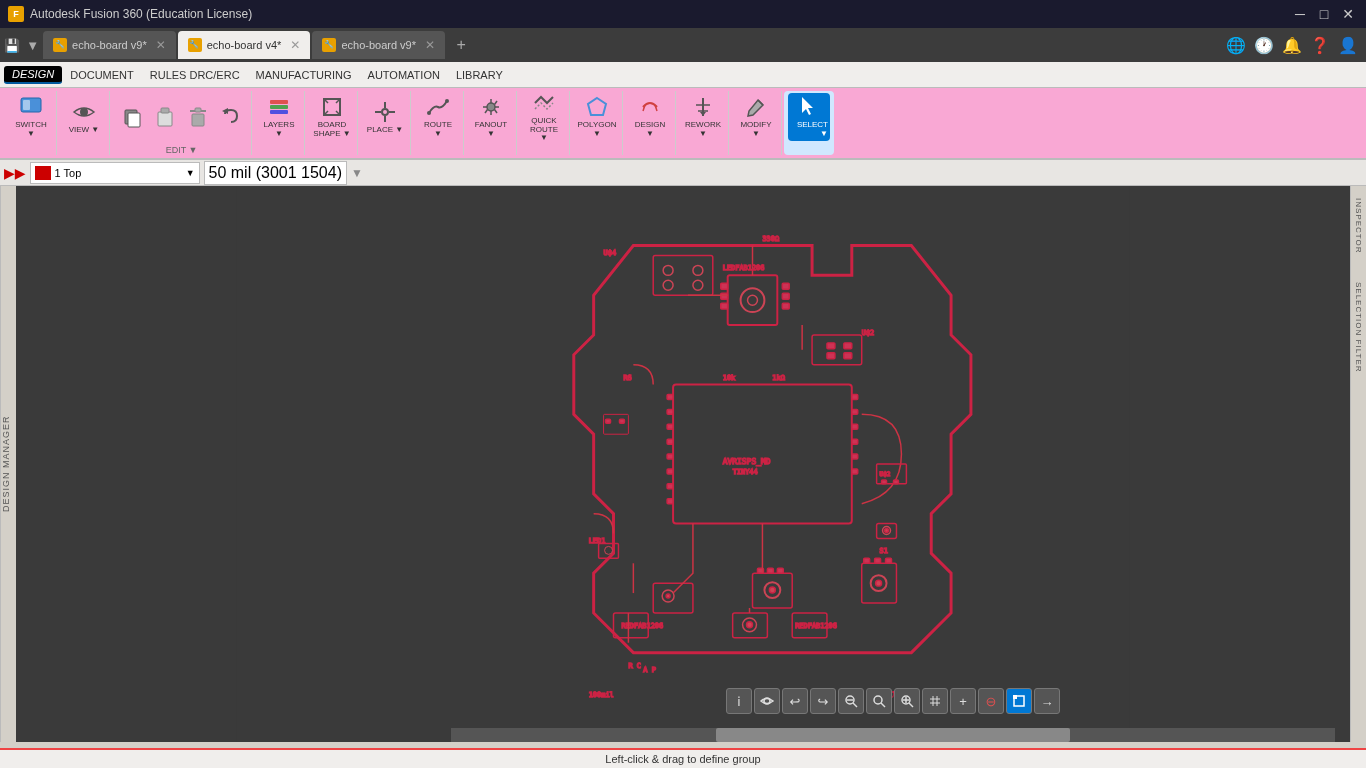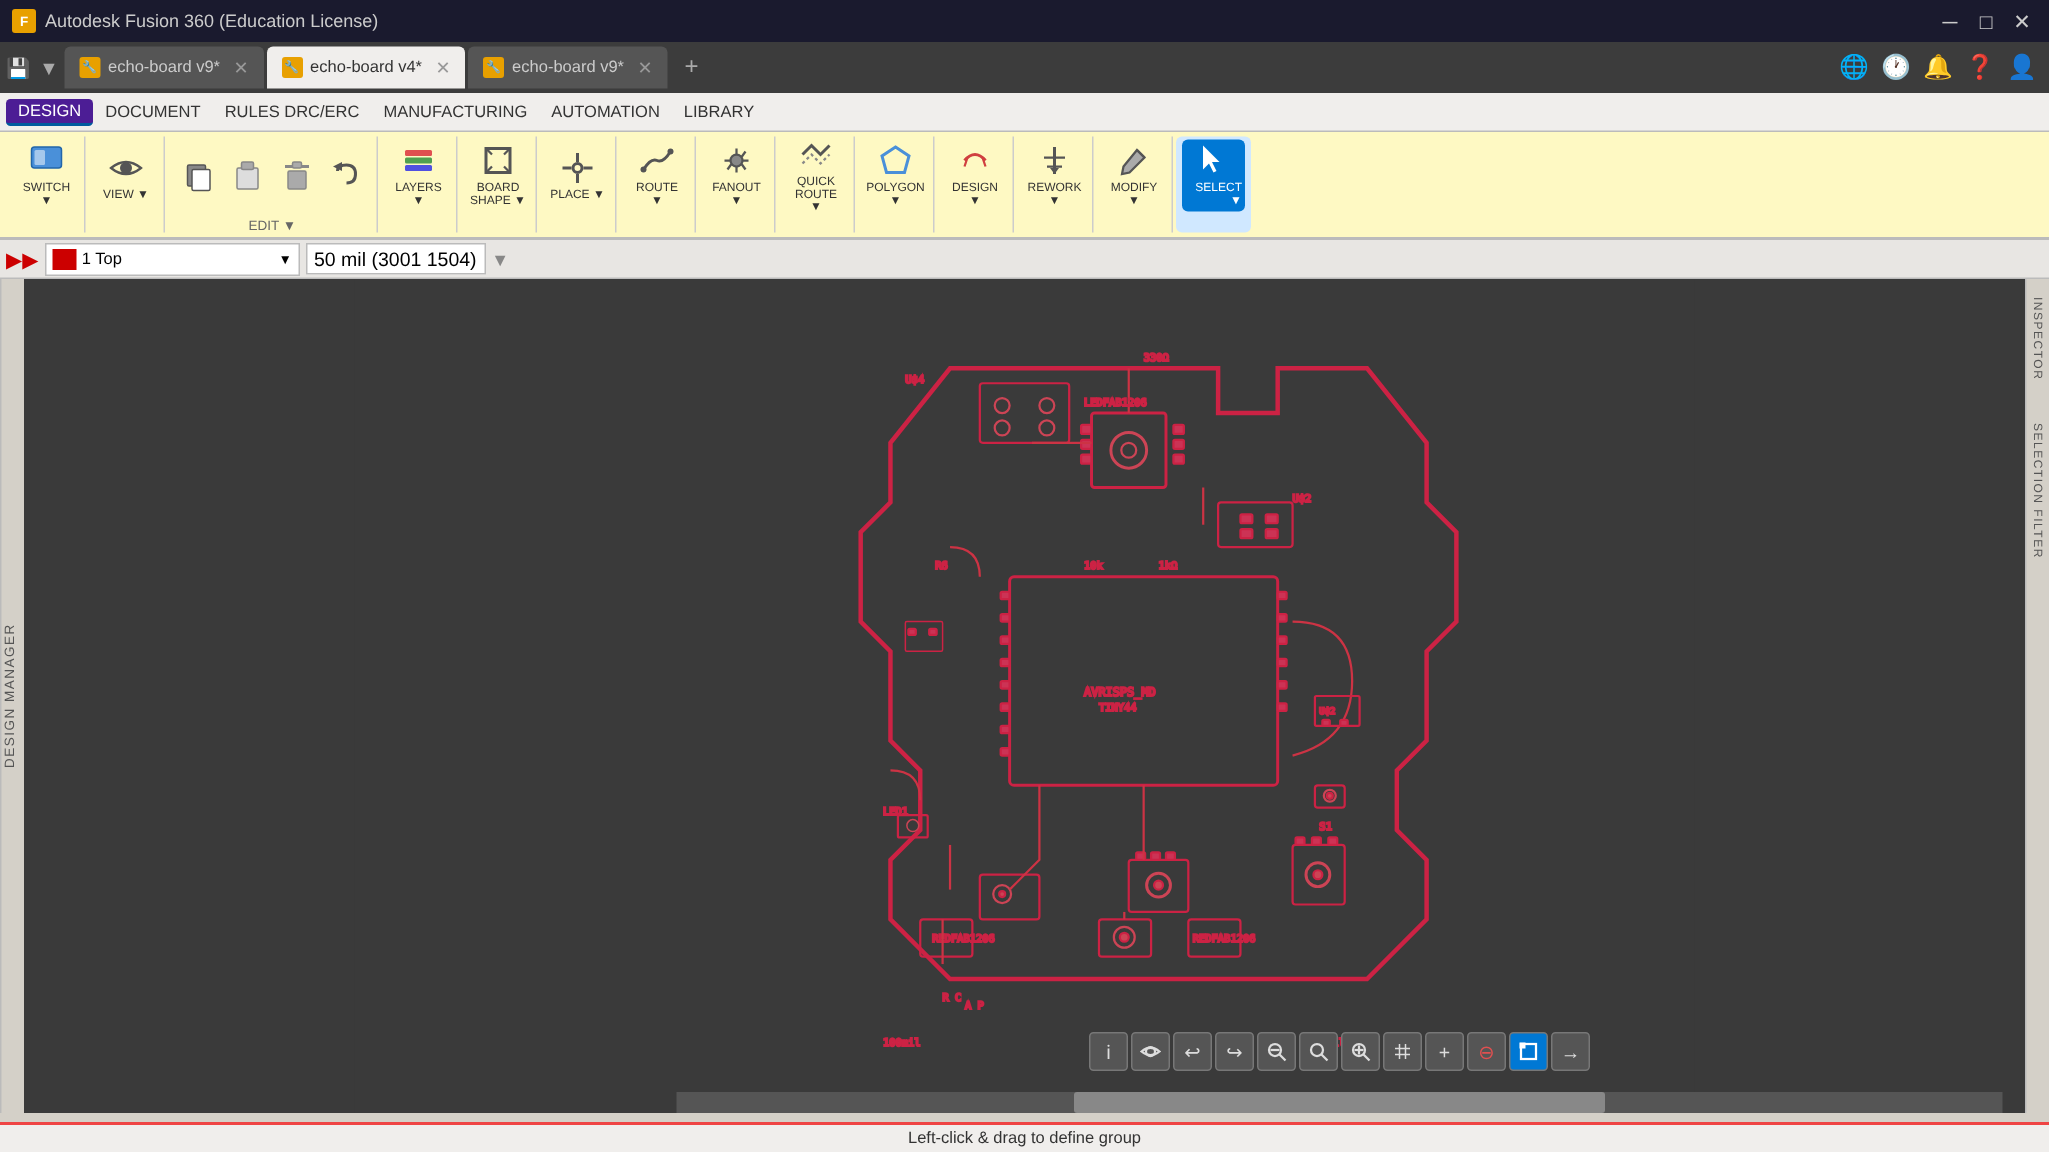--- a/index.html
+++ b/index.html
@@ -63,30 +63,31 @@
       padding: 0 4px;
     }
     .menu-item {
       padding: 2px 8px;
       font-size: 11px;
       cursor: pointer;
       color: #333;
       border-radius: 3px;
     }
     .menu-item.active {
-      background: #4c1d95;
+      background: #000000;
       color: white;
       border-bottom: 2px solid #005a9e;
+      font-style: italic;
     }
 
     
     #ribbon {
       display: flex;
       align-items: center;
-      background: #fef9c3;
+      background: #f9a8d4;
       height: 72px;
       border-bottom: 2px solid #bbb;
       padding: 4px 6px;
       gap: 2px;
       overflow: hidden;
     }
     .ribbon-group {
       display: flex;
       flex-direction: column;
       align-items: center;
@@ -165,21 +166,21 @@
       padding: 0 4px;
       font-size: 11px;
       cursor: pointer;
       gap: 4px;
     }
     #layer-select .layer-color { width: 16px; height: 14px; background: #cc0000; display: inline-block; }
     #coord-display {
       background: white;
       border: 1px solid #bbb;
       padding: 2px 4px;
-      font-size: 13px;
+      font-size: 16px;
       min-width: 120px;
       text-align: center;
     }
     #cmd-bar {
       flex: 1;
       background: white;
       border: 1px solid #bbb;
       height: 22px;
       padding: 0 6px;
       font-size: 11px;

